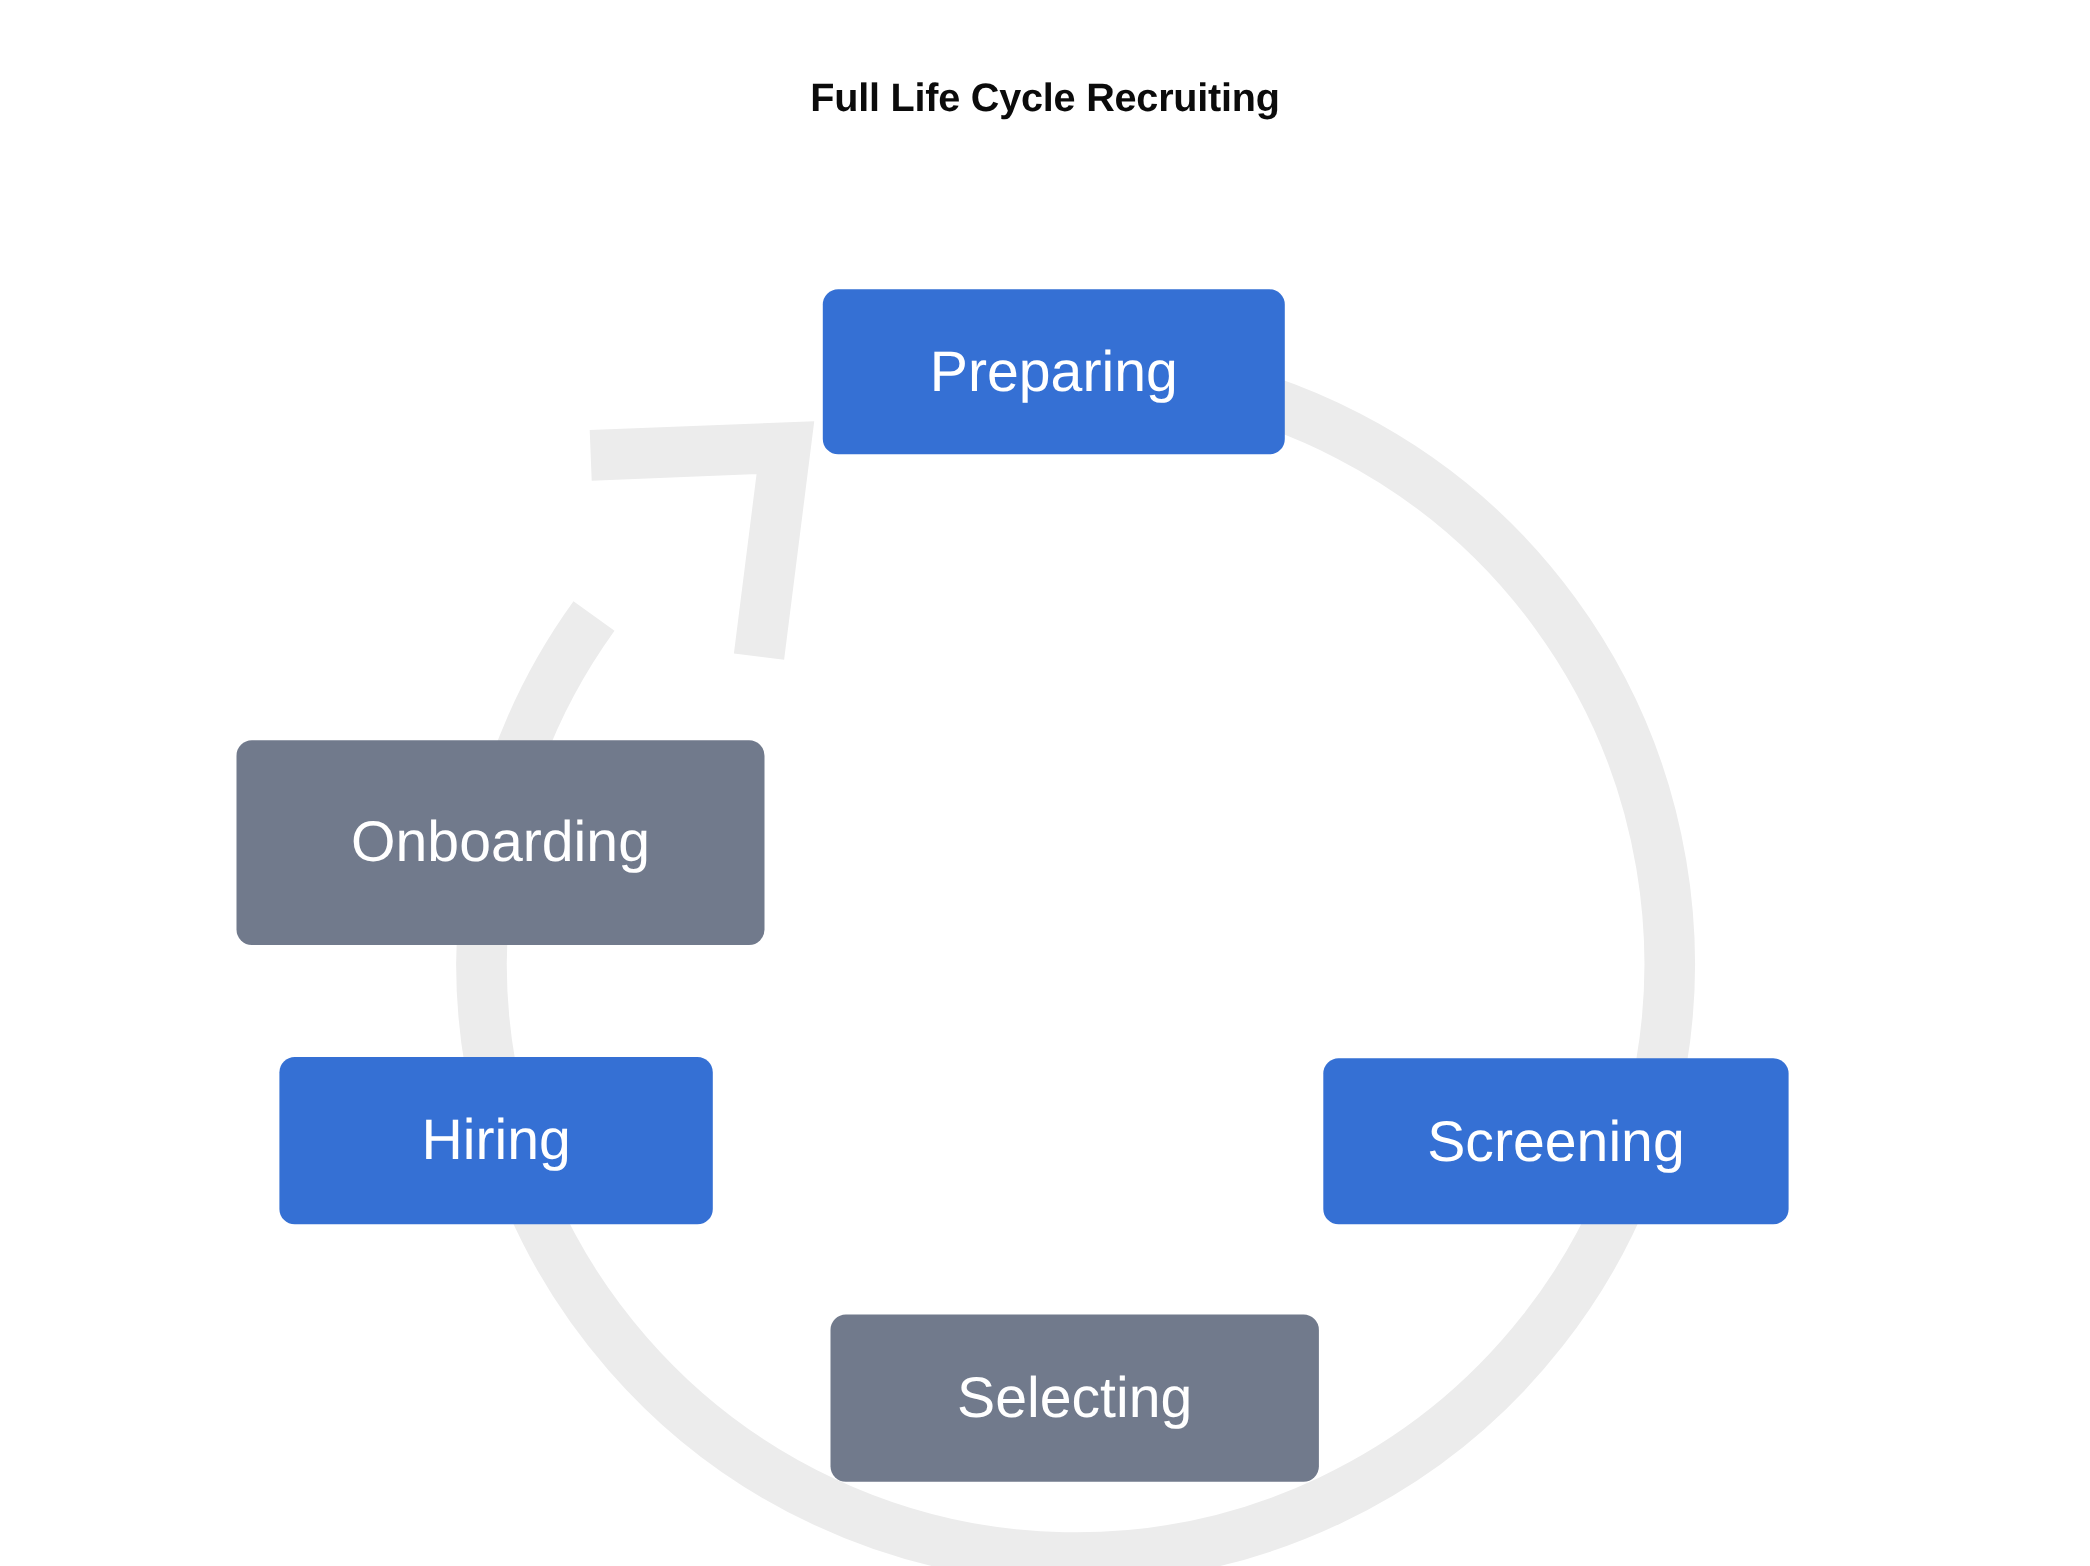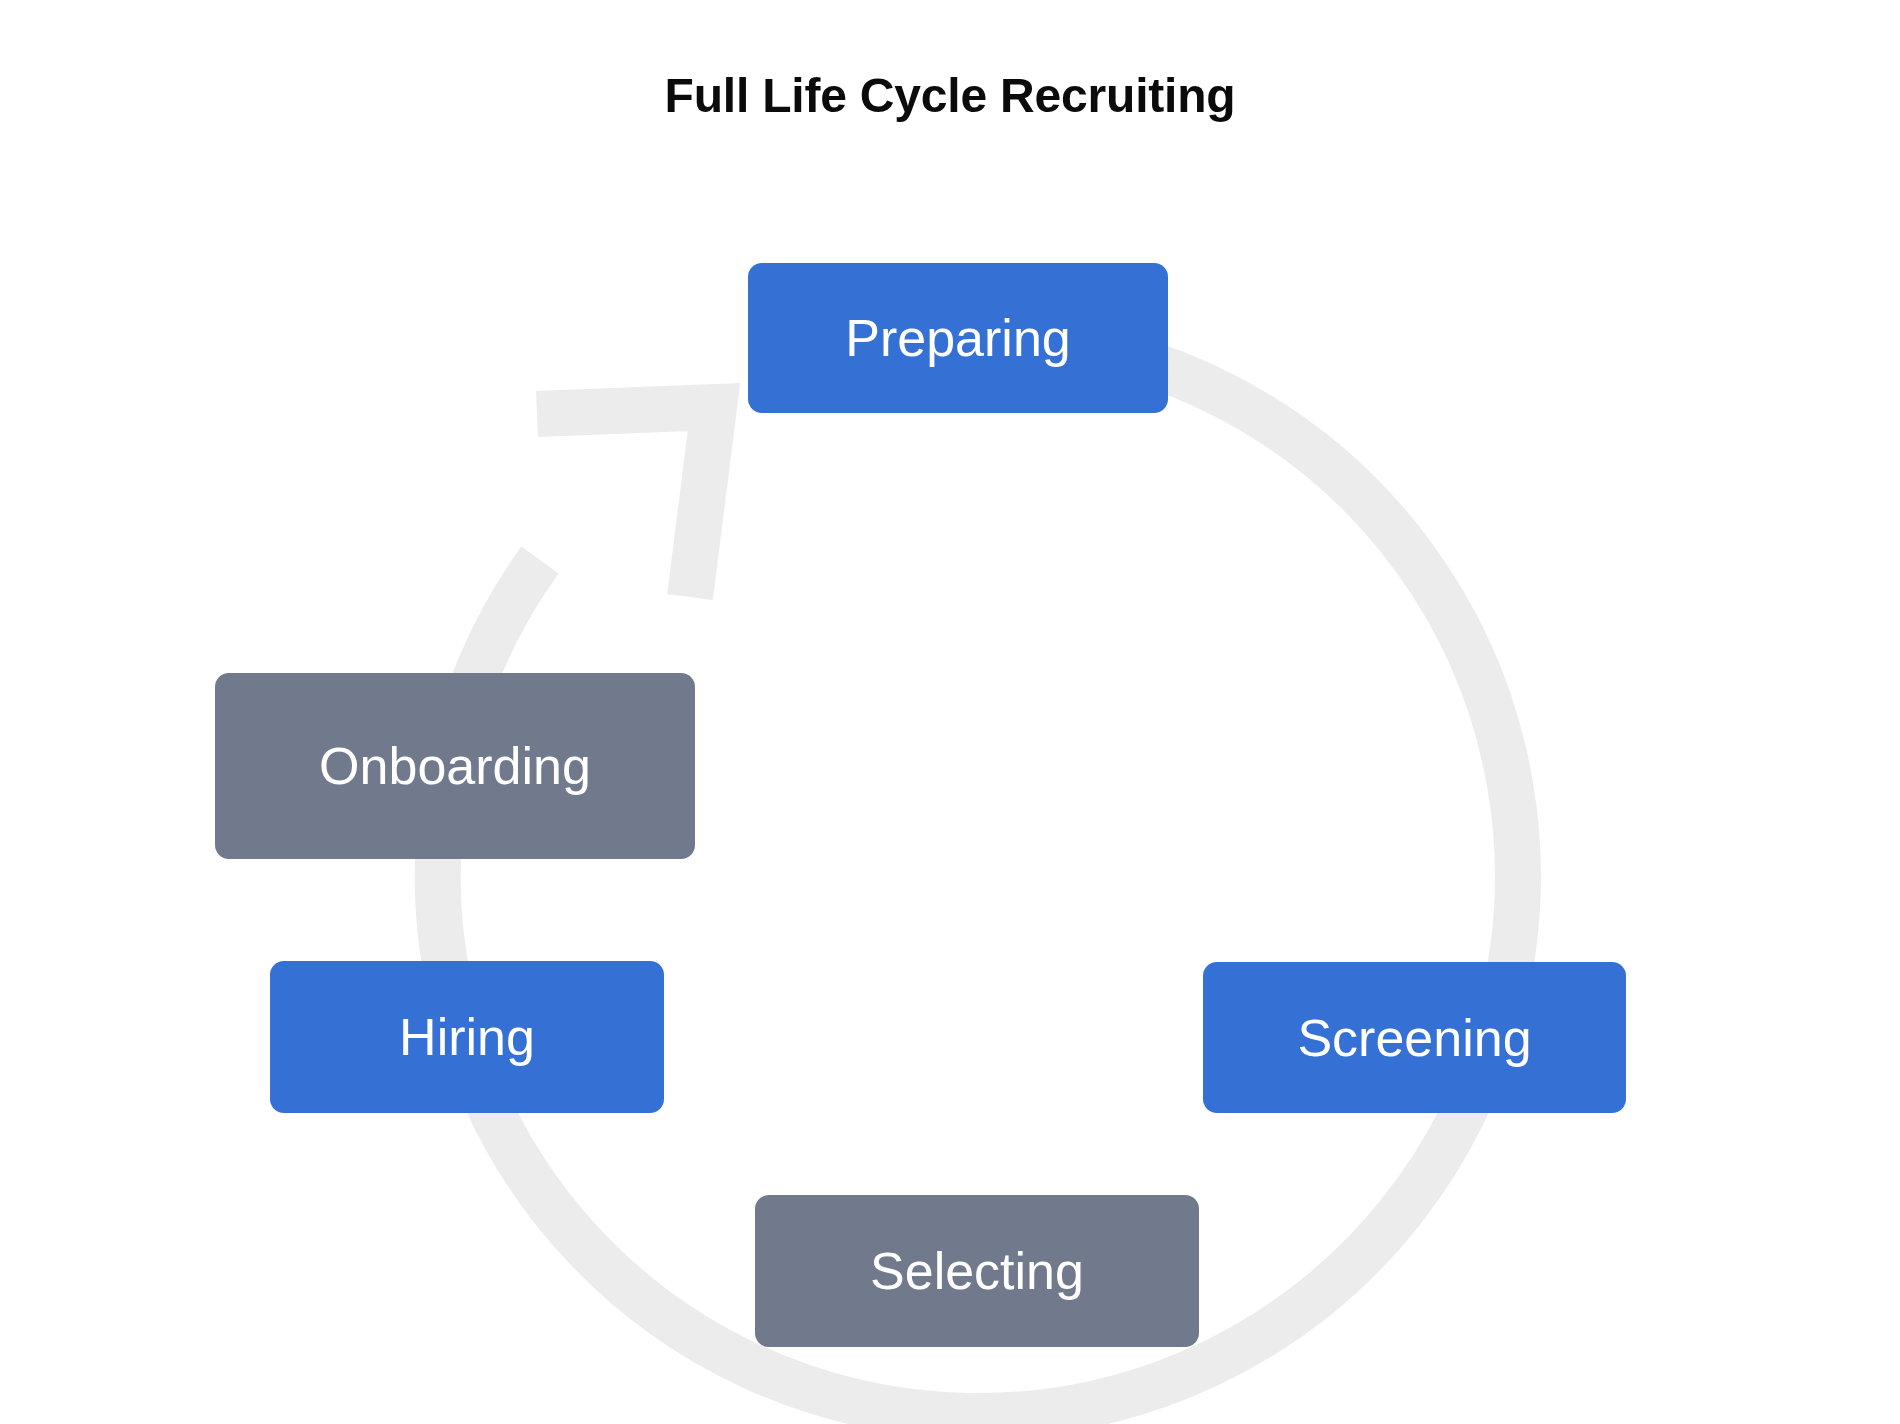--- a/index.html
+++ b/index.html
@@ -17,21 +17,21 @@
     height: 1424px;
     background: #ffffff;
     overflow: hidden;
   }
   #diagram-title {
     position: absolute;
     left: 0;
     top: 68px;
     width: 1900px;
     text-align: center;
-    font-size: 48px;
+    font-size: 36px;
     font-weight: bold;
     color: #0b0b0b;
     letter-spacing: -0.2px;
     font-family: "Liberation Sans", sans-serif;
   }
   #cycle-ring-svg {
     position: absolute;
     left: 0;
     top: 0;
     width: 1900px;
@@ -58,21 +58,21 @@
     display: block;
     color: #ffffff;
     font-size: 52px;
     line-height: 1;
     font-family: "Liberation Sans", sans-serif;
   }
   .box-preparing  { left: 748px;  top: 263px;  width: 420px; height: 150px; }
   .box-sourcing   { left: 1208px; top: 653px;  width: 436px; height: 152px; }
   .box-screening  { left: 1203px; top: 962px;  width: 423px; height: 151px; }
   .box-selecting  { left: 755px;  top: 1195px; width: 444px; height: 152px; }
-  .box-hiring     { left: 270px;  top: 961px;  width: 394px; height: 152px; }
+  .box-hiring     { left: 254px;  top: 961px;  width: 394px; height: 152px; }
   .box-onboarding { left: 215px;  top: 653px;  width: 480px; height: 186px; margin-top: 20px; }
 </style>
 </head>
 <body>
 
 <div id="canvas">
 
   <div id="diagram-title">Full Life Cycle Recruiting</div>
 
   <svg id="cycle-ring-svg" viewBox="0 0 1900 1424" aria-hidden="true">

